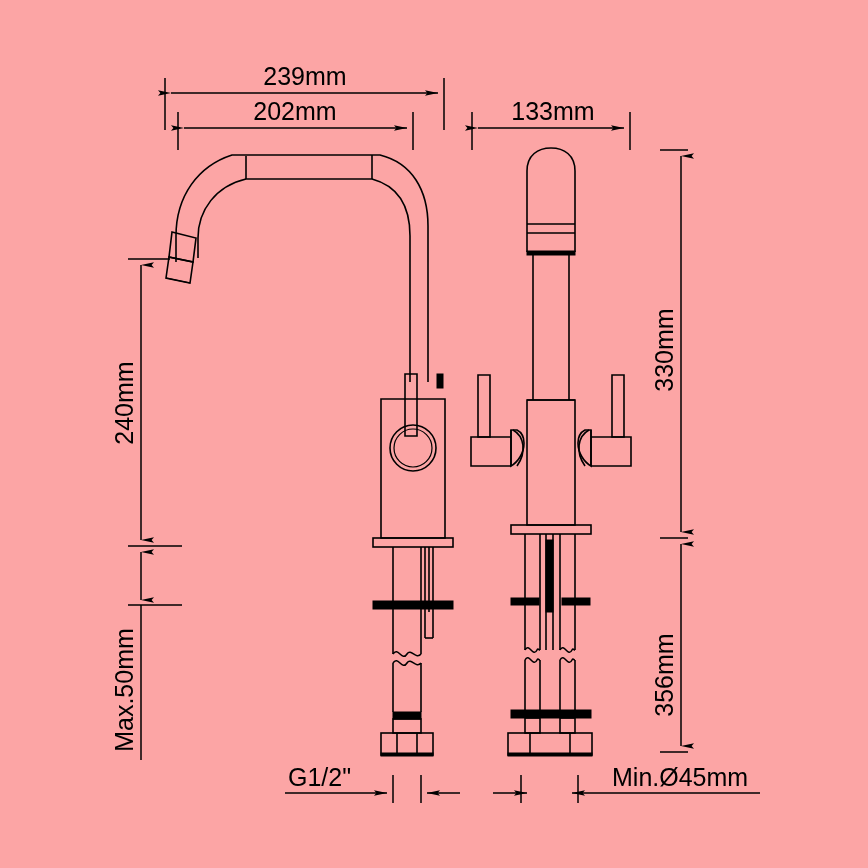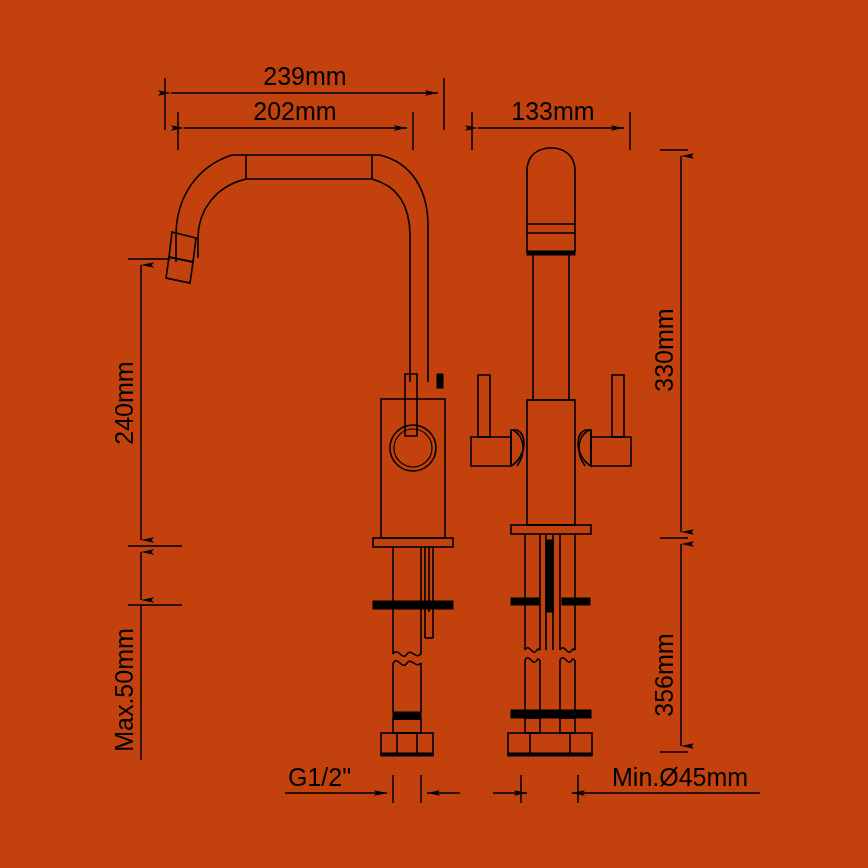--- a/index.html
+++ b/index.html
@@ -10,21 +10,21 @@
   body {
     width: 868px;
     height: 868px;
     font-family: "Liberation Sans", sans-serif;
     overflow: hidden;
   }
   #drawing-root {
     position: relative;
     width: 868px;
     height: 868px;
-    background: #c2410c;
+    background: #fca5a5;
   }
   svg#tech-drawing {
     display: block;
     width: 868px;
     height: 868px;
   }
   .dim-text {
     font-family: "Liberation Sans", sans-serif;
     font-size: 25px;
     fill: #000000;

